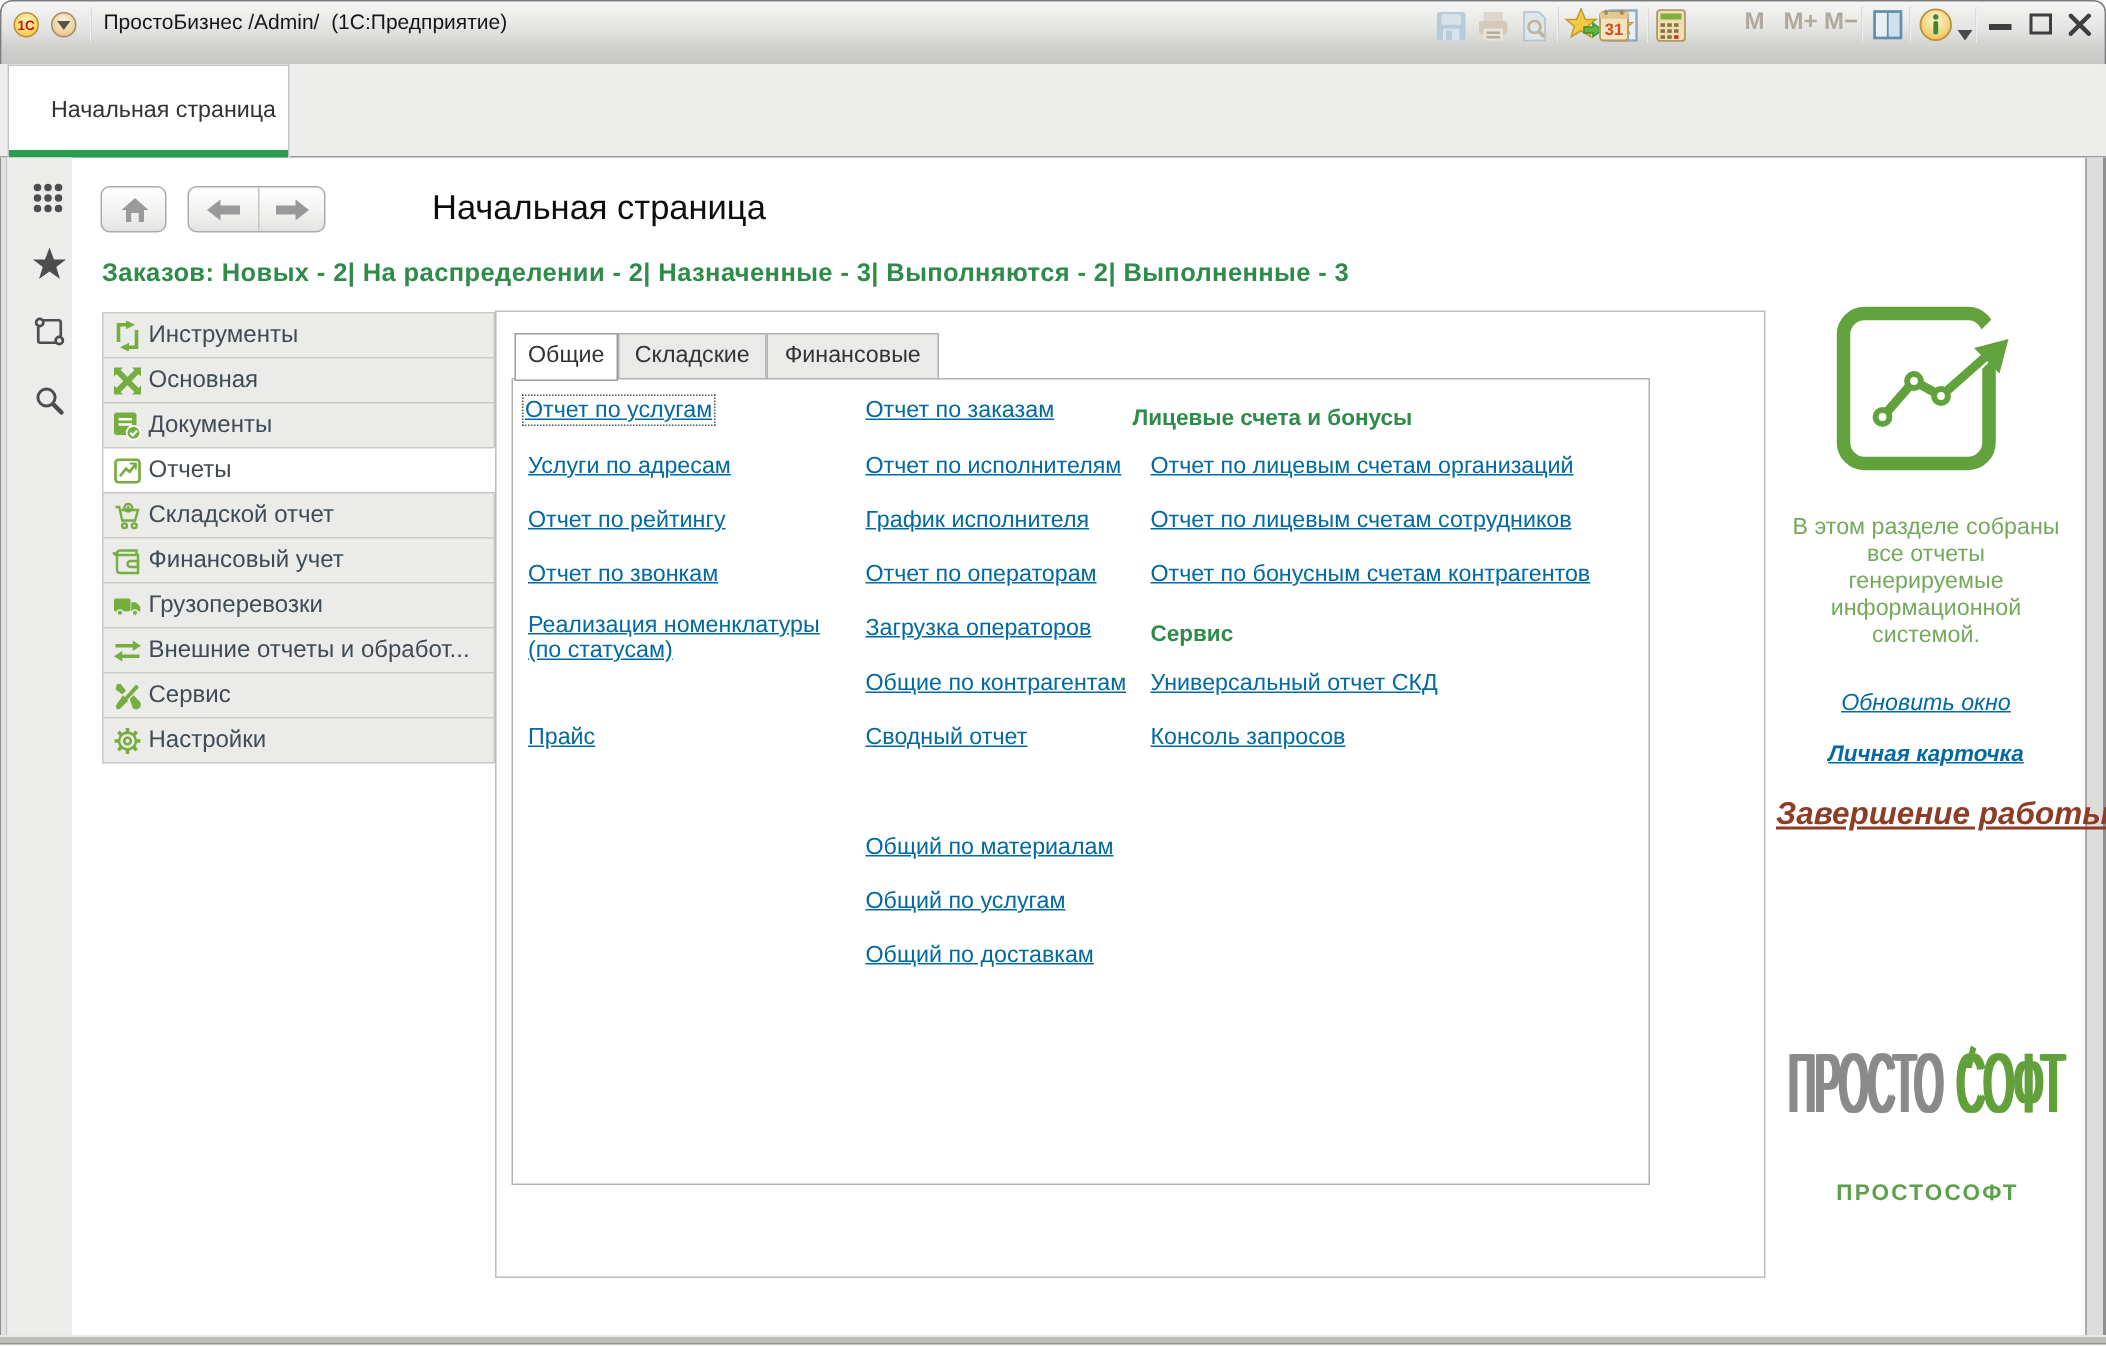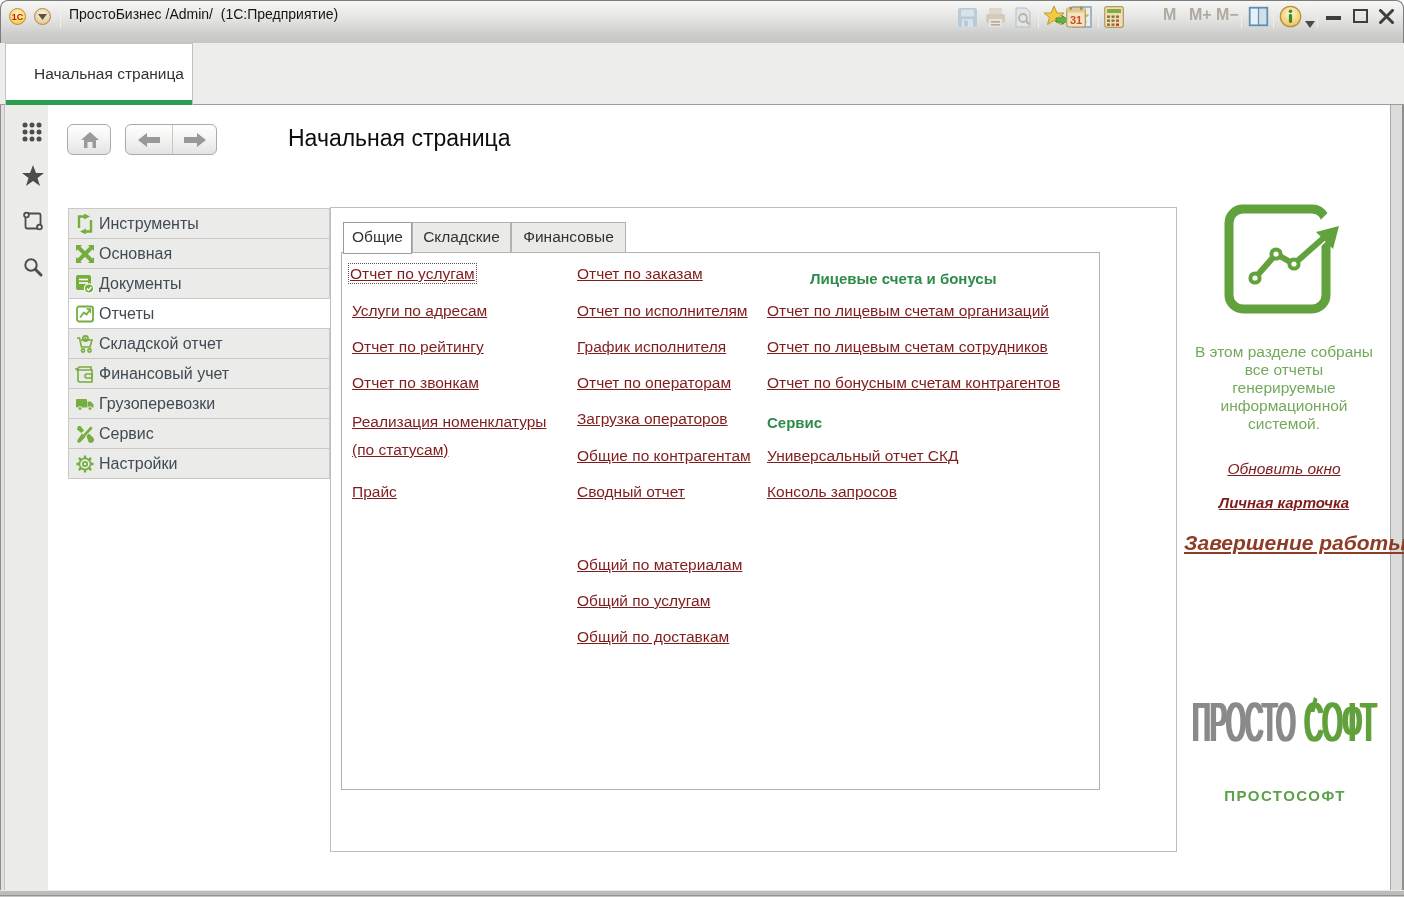--- a/index.html
+++ b/index.html
@@ -57,21 +57,21 @@
   
   #panel { position:absolute; left:330px; top:207px; width:847px; height:645px; border:1px solid #bdbdbd; }
   .ptab { position:absolute; top:14px; height:31px; border:1px solid #b2b2b1; background:#eaeae9;
     font-size:15.5px; color:#333; text-align:center; line-height:28px; }
   #ptab1 { left:12px; width:69px; background:#fff; border-color:#9c9c9c; z-index:3; height:32px; }
   #ptab2 { left:81px; width:99px; }
   #ptab3 { left:180px; width:115px; }
   #innerbox { position:absolute; left:10px; top:44px; width:759px; height:538px; border:1px solid #b2b2b1;
     background:#fff; z-index:2; }
 
-  a.lnk { color:#7f1d1d; text-decoration:underline; font-size:15.5px; white-space:nowrap; }
+  a.lnk { color:#0369a1; text-decoration:underline; font-size:15.5px; white-space:nowrap; }
   .lrow { position:absolute; z-index:5; }
   .ghead { position:absolute; z-index:5; font-size:15px; font-weight:bold; color:#2e8b4a; white-space:nowrap; }
 
   
   #rdesc { position:absolute; left:1184px; top:343px; width:200px; text-align:center;
     font-size:15.5px; line-height:18px; color:#74a95c; }
   .rlnk { position:absolute; width:200px; left:1184px; text-align:center;font-style:italic; }
   #logo { position:absolute; left:1188px; top:692px; width:200px; height:60px; }
   #sublogo { position:absolute; left:1185px; top:787px; width:200px; text-align:center;
     font-size:15px; font-weight:bold; letter-spacing:1.5px; color:#5da04b; }
@@ -236,20 +236,21 @@
       <span class="div"></span>
     <svg style="position:absolute;left:12px;top:7px" width="22" height="16" viewBox="0 0 22 16">
       <path d="M0 8 L9 1 L9 5 L22 5 L22 11 L9 11 L9 15 Z" fill="#999"></path>
     </svg>
     <svg style="position:absolute;left:58px;top:7px" width="22" height="16" viewBox="0 0 22 16">
       <path d="M22 8 L13 1 L13 5 L0 5 L0 11 L13 11 L13 15 Z" fill="#999"></path>
     </svg>
   </div>
 
   <div id="pagetitle">Начальная страница</div>
+  <div id="orders">Заказов: Новых - 2| На распределении - 2| Назначенные - 3| Выполняются - 2| Выполненные - 3</div>
 
   <div id="menu">
     <div class="mi">
         <span class="ic"><svg width="20" height="20" viewBox="0 0 20 20">
       <g fill="none" stroke="#76ad3f" stroke-width="2.4">
         <path d="M10.5 2.5 L4 2.5 L4 14"></path>
               <path d="M9.5 17.5 L16 17.5 L16 6"></path>
       </g>
       <path d="M9 -0.5 L15 2.5 L9 5.5 Z" fill="#76ad3f"></path>
       <path d="M11 14.5 L5 17.5 L11 20.5 Z" fill="#76ad3f"></path>
@@ -317,20 +318,31 @@
         <span class="ic"><svg width="20" height="20" viewBox="0 0 20 20">
       <rect x="1" y="5" width="11" height="8.5" rx="1" fill="#76ad3f"></rect>
       <path d="M12.5 7.5 h3.2 l2.8 3 v3 h-6 Z" fill="#76ad3f"></path>
       <circle cx="5" cy="14.5" r="1.9" fill="#76ad3f" stroke="#ececeb" stroke-width="1"></circle>
       <circle cx="15" cy="14.5" r="1.9" fill="#76ad3f" stroke="#ececeb" stroke-width="1"></circle>
     </svg></span>
         <span class="tx">Грузоперевозки</span>
       </div>
     <div class="mi">
         <span class="ic"><svg width="20" height="20" viewBox="0 0 20 20">
+      <g fill="none" stroke="#76ad3f" stroke-width="2.2">
+              <path d="M2 6.5 h13"></path>
+              <path d="M18 13.5 h-13"></path>
+            </g>
+      <path d="M13.5 3 L19 6.5 L13.5 10 Z" fill="#76ad3f"></path>
+      <path d="M6.5 10 L1 13.5 L6.5 17 Z" fill="#76ad3f"></path>
+    </svg></span>
+        <span class="tx">Внешние отчеты и обработ...</span>
+      </div>
+    <div class="mi">
+        <span class="ic"><svg width="20" height="20" viewBox="0 0 20 20">
       <path d="M3 2 L5.5 2 L9 6.5 L6.5 9 L2 5.5 Z" fill="#76ad3f"></path>
       <path d="M8 11 L15.5 2.5 a2.5 2.5 0 0 1 2 2 L10 12.5 Z" fill="#76ad3f"></path>
       <path d="M7 9.5 L10.5 13 L5 18.5 a1.8 1.8 0 0 1 -2.5 -2.5 Z" fill="#76ad3f"></path>
       <path d="M11.5 12 L14 9.5 L18 13.5 a2 2 0 0 1 -4.5 4.5 Z" fill="#76ad3f"></path>
     </svg></span>
         <span class="tx">Сервис</span>
       </div>
     <div class="mi">
         <span class="ic"><svg width="20" height="20" viewBox="0 0 20 20">
       <g fill="none" stroke="#76ad3f" stroke-width="1.7">
@@ -350,35 +362,35 @@
     <div class="ptab" id="ptab2">Складские</div>
     <div class="ptab" id="ptab3">Финансовые</div>
     <div id="innerbox"></div>
   </div>
 
   <div id="links">
     <div class="lrow" style="left:350px;top:265px"><a class="lnk" style="outline:1px dotted #555;outline-offset:1px" href="#">Отчет по услугам</a></div>
     <div class="lrow" style="left:352px;top:302px"><a class="lnk" href="#">Услуги по адресам</a></div>
     <div class="lrow" style="left:352px;top:338px"><a class="lnk" href="#">Отчет по рейтингу</a></div>
     <div class="lrow" style="left:352px;top:374px"><a class="lnk" href="#">Отчет по звонкам</a></div>
-    <div class="lrow" style="left:352px;top:408px;line-height:28px;width:205px"><a class="lnk" style="white-space:normal" href="#">Реализация номенклатуры (по&nbsp;статусам)</a></div>
+    <div class="lrow" style="left:352px;top:408px;line-height:17px;width:205px"><a class="lnk" style="white-space:normal" href="#">Реализация номенклатуры (по&nbsp;статусам)</a></div>
     <div class="lrow" style="left:352px;top:483px"><a class="lnk" href="#">Прайс</a></div>
 
     <div class="lrow" style="left:577px;top:265px"><a class="lnk" href="#">Отчет по заказам</a></div>
     <div class="lrow" style="left:577px;top:302px"><a class="lnk" href="#">Отчет по исполнителям</a></div>
     <div class="lrow" style="left:577px;top:338px"><a class="lnk" href="#">График исполнителя</a></div>
     <div class="lrow" style="left:577px;top:374px"><a class="lnk" href="#">Отчет по операторам</a></div>
     <div class="lrow" style="left:577px;top:410px"><a class="lnk" href="#">Загрузка операторов</a></div>
     <div class="lrow" style="left:577px;top:447px"><a class="lnk" href="#">Общие по контрагентам</a></div>
     <div class="lrow" style="left:577px;top:483px"><a class="lnk" href="#">Сводный отчет</a></div>
     <div class="lrow" style="left:577px;top:556px"><a class="lnk" href="#">Общий по материалам</a></div>
     <div class="lrow" style="left:577px;top:592px"><a class="lnk" href="#">Общий по услугам</a></div>
     <div class="lrow" style="left:577px;top:628px"><a class="lnk" href="#">Общий по доставкам</a></div>
 
-    <div class="ghead" style="left:810px;top:270px">Лицевые счета и бонусы</div>
+    <div class="ghead" style="left:755px;top:270px">Лицевые счета и бонусы</div>
     <div class="lrow" style="left:767px;top:302px"><a class="lnk" href="#">Отчет по лицевым счетам организаций</a></div>
     <div class="lrow" style="left:767px;top:338px"><a class="lnk" href="#">Отчет по лицевым счетам сотрудников</a></div>
     <div class="lrow" style="left:767px;top:374px"><a class="lnk" href="#">Отчет по бонусным счетам контрагентов</a></div>
     <div class="ghead" style="left:767px;top:414px">Сервис</div>
     <div class="lrow" style="left:767px;top:447px"><a class="lnk" href="#">Универсальный отчет СКД</a></div>
     <div class="lrow" style="left:767px;top:483px"><a class="lnk" href="#">Консоль запросов</a></div>
   </div>
 
   <div id="ricon" class="abs" style="left:1220px;top:200px">
     <svg width="125" height="120" viewBox="0 0 125 120">

